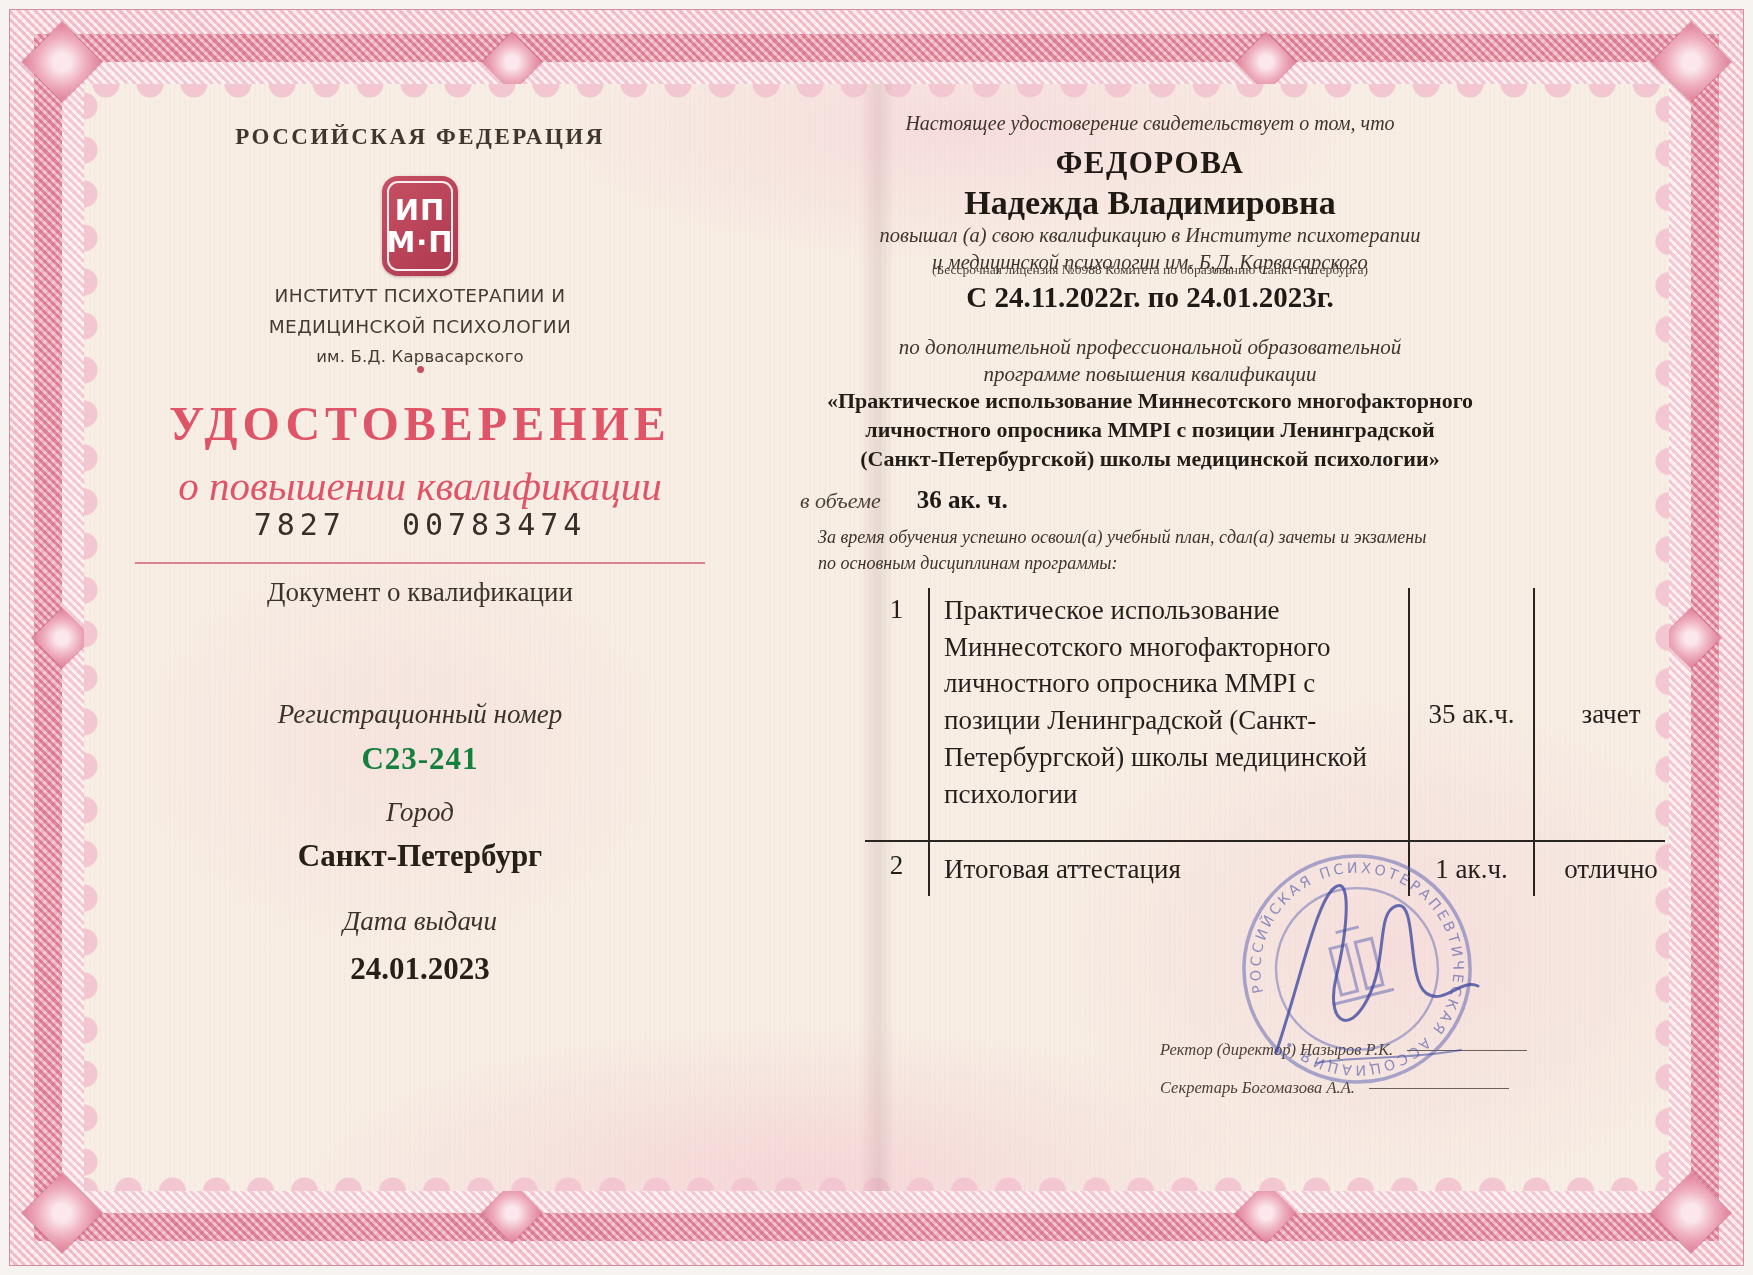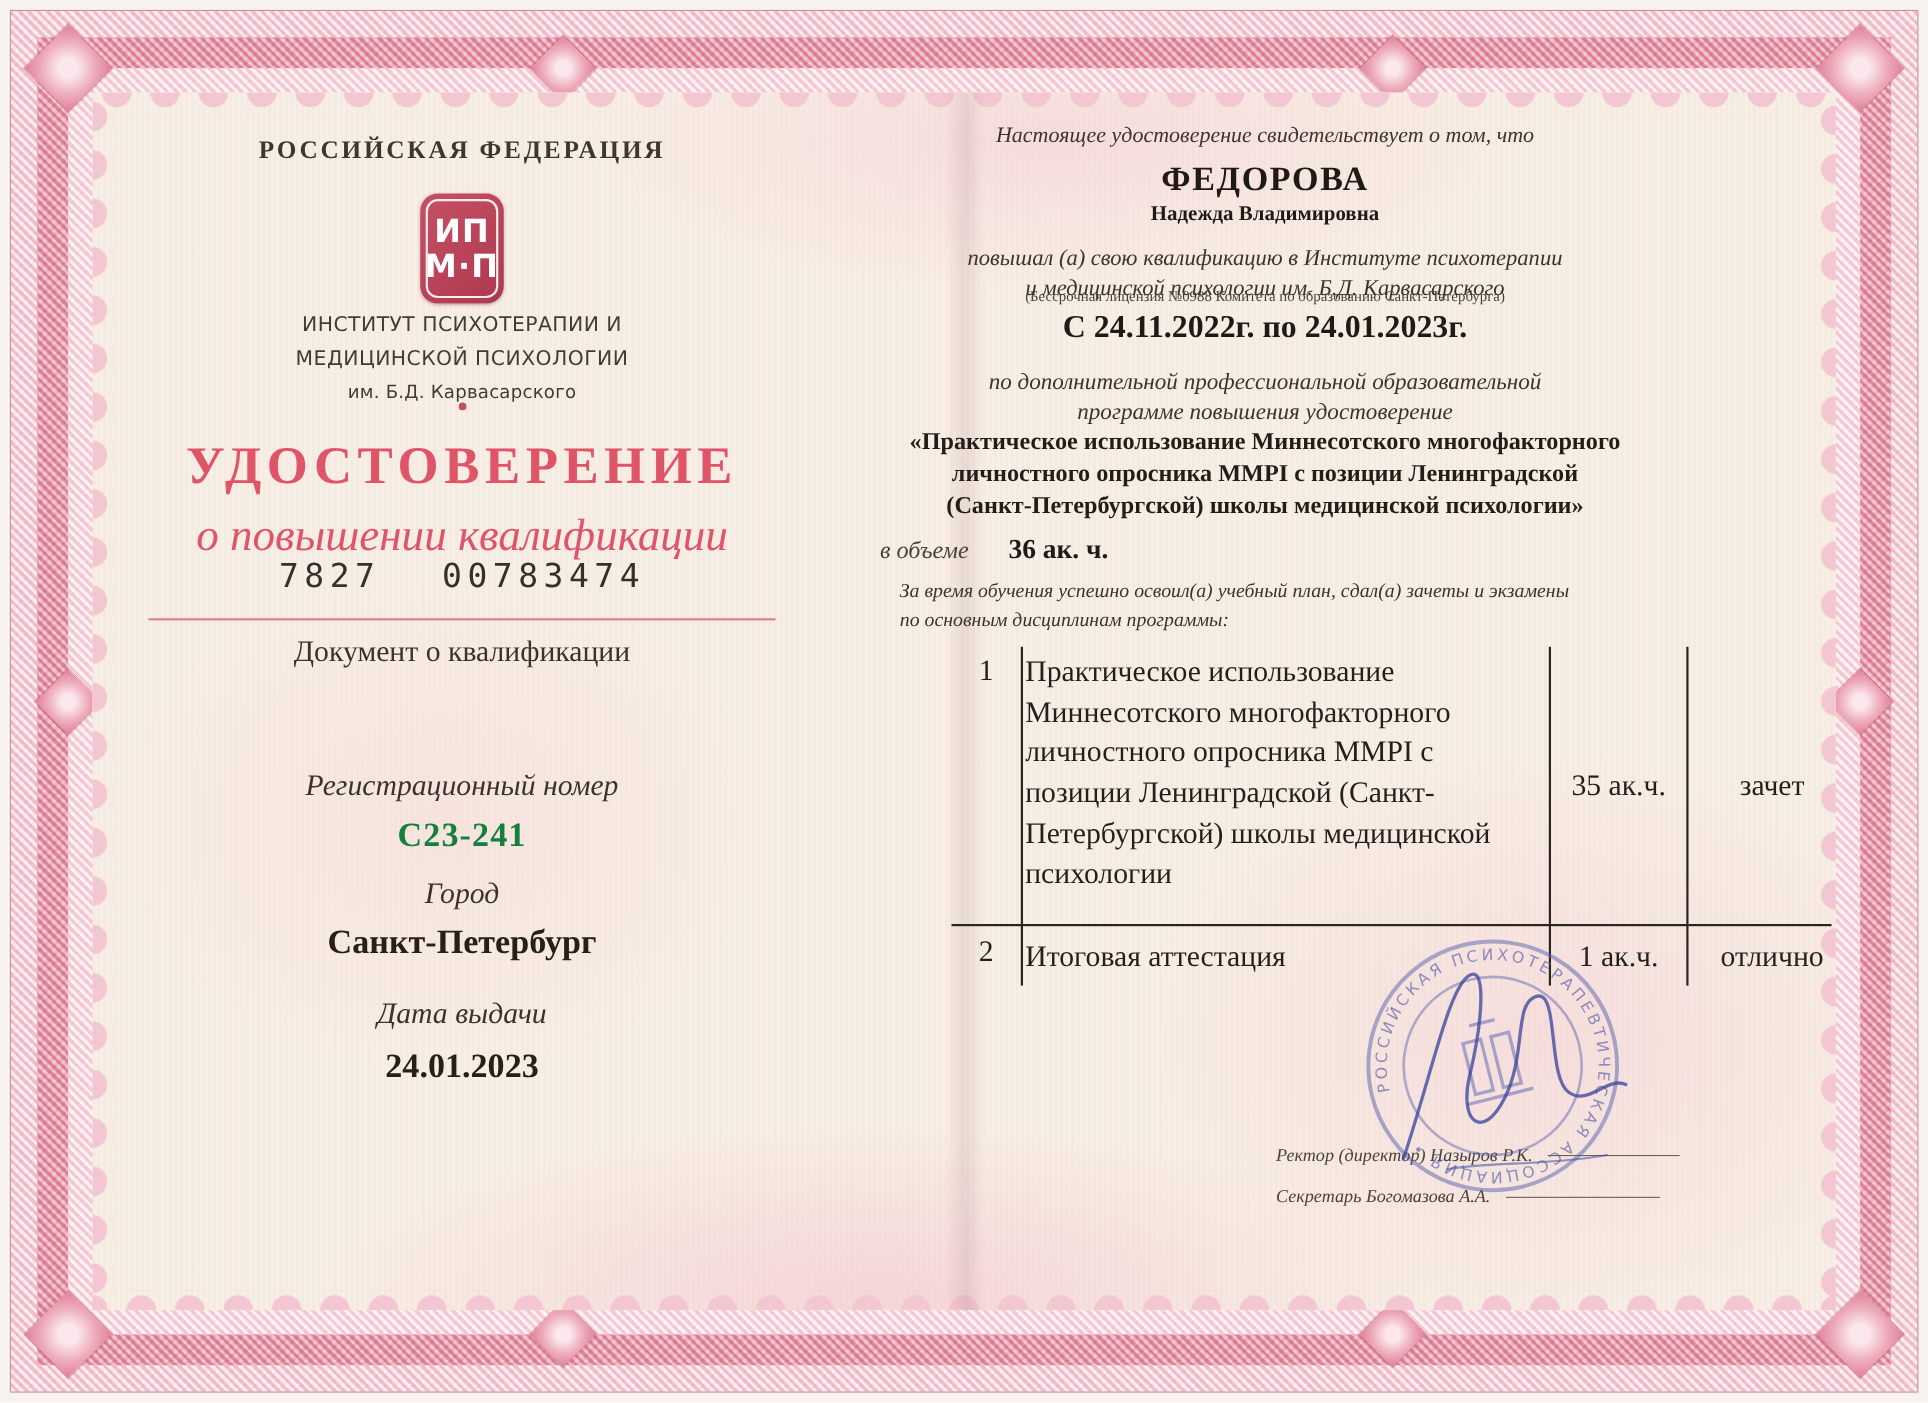--- a/index.html
+++ b/index.html
@@ -98,36 +98,36 @@
   .reg-label{top:699px;font-size:27px;font-style:italic;color:#3a332c;}
   .reg-value{top:741px;font-size:31px;font-weight:bold;letter-spacing:1px;color:#15803d;}
   .city-label{top:797px;font-size:27px;font-style:italic;color:#3a332c;}
   .city-value{top:838px;font-size:31px;font-weight:bold;color:#262019;}
   .date-label{top:906px;font-size:27px;font-style:italic;color:#3a332c;}
   .date-value{top:951px;font-size:31px;font-weight:bold;color:#262019;}
   
   .page-right{position:absolute;left:800px;top:0;width:700px;height:100%;}
   .intro{top:112px;font-size:20px;font-style:italic;color:#3c342c;}
   .surname{top:145px;font-size:31px;font-weight:bold;letter-spacing:1.5px;color:#201a15;}
-  .name{top:184px;font-size:19px;font-weight:bold;color:#201a15;}
+  .name{top:184px;font-size:34px;font-weight:bold;color:#201a15;}
   .course{top:222px;font-size:20.5px;font-style:italic;line-height:1.32;color:#3c342c;}
   .license{top:262px;font-size:13.5px;color:#4a4138;}
   .period{top:281px;font-size:29px;font-weight:bold;color:#1f1a15;}
   .program-intro{top:334px;font-size:21px;font-style:italic;line-height:1.3;color:#3c342c;}
   .program{top:386px;font-size:22px;font-weight:bold;line-height:1.32;color:#231d18;}
   .volume{top:486px;display:flex;justify-content:flex-start;align-items:baseline;gap:36px;}
   .volume .lbl{font-size:22px;font-style:italic;color:#4a4138;}
   .volume .val{font-size:25px;font-weight:bold;color:#1f1a15;}
   .exam{position:absolute;top:524px;left:18px;width:660px;font-size:18px;font-style:italic;line-height:1.45;color:#3c342c;text-align:left;}
   
   .disc-table{position:absolute;left:865px;top:588px;width:800px;color:#241f1b;font-size:27px;}
   .t-row{display:flex;}
   .t-cell{box-sizing:border-box;}
   .col-num{width:65px;text-align:center;border-right:2px solid #2a2521;padding-top:6px;}
-  .col-disc{width:480px;border-right:2px solid #2a2521;padding:4px 10px 0 2px;line-height:1.36;}
+  .col-disc{width:480px;border-right:2px solid #2a2521;padding:4px 10px 0 14px;line-height:1.36;}
   .col-hours{width:125px;border-right:2px solid #2a2521;display:flex;align-items:center;justify-content:center;}
   .col-grade{width:130px;display:flex;align-items:center;justify-content:center;padding-left:22px;text-align:center;}
   .row-1 .t-cell{height:252px;}
   .row-1 .col-num, .row-1 .col-disc{height:252px;}
   .row-2 .t-cell{height:56px;border-top:2px solid #2a2521;}
   .row-2 .col-num{padding-top:8px;}
   .row-2 .col-disc{display:flex;align-items:center;padding-top:0;}
   
   .sig-row{position:absolute;left:360px;display:flex;align-items:baseline;font-size:16.5px;font-style:italic;color:#4a4138;white-space:nowrap;}
   .sig-row.rector{top:1040px;}
@@ -209,21 +209,21 @@
     <div class="abs c course">
       <div>повышал (а) свою квалификацию в Институте психотерапии</div>
       <div>и медицинской психологии им. Б.Д. Карвасарского</div>
     </div>
 
     <div class="abs c license">(Бессрочная лицензия №0988 Комитета по образованию Санкт-Петербурга)</div>
     <div class="abs c b period">С 24.11.2022г. по 24.01.2023г.</div>
 
     <div class="abs c program-intro">
       <div>по дополнительной профессиональной образовательной</div>
-      <div>программе повышения удостоверение</div>
+      <div>программе повышения квалификации</div>
     </div>
 
     <div class="abs c program">
       <div>«Практическое использование Миннесотского многофакторного</div>
       <div>личностного опросника MMPI с позиции Ленинградской</div>
       <div>(Санкт-Петербургской) школы медицинской психологии»</div>
     </div>
 
     <div class="abs volume">
       <span class="lbl">в объеме</span>

